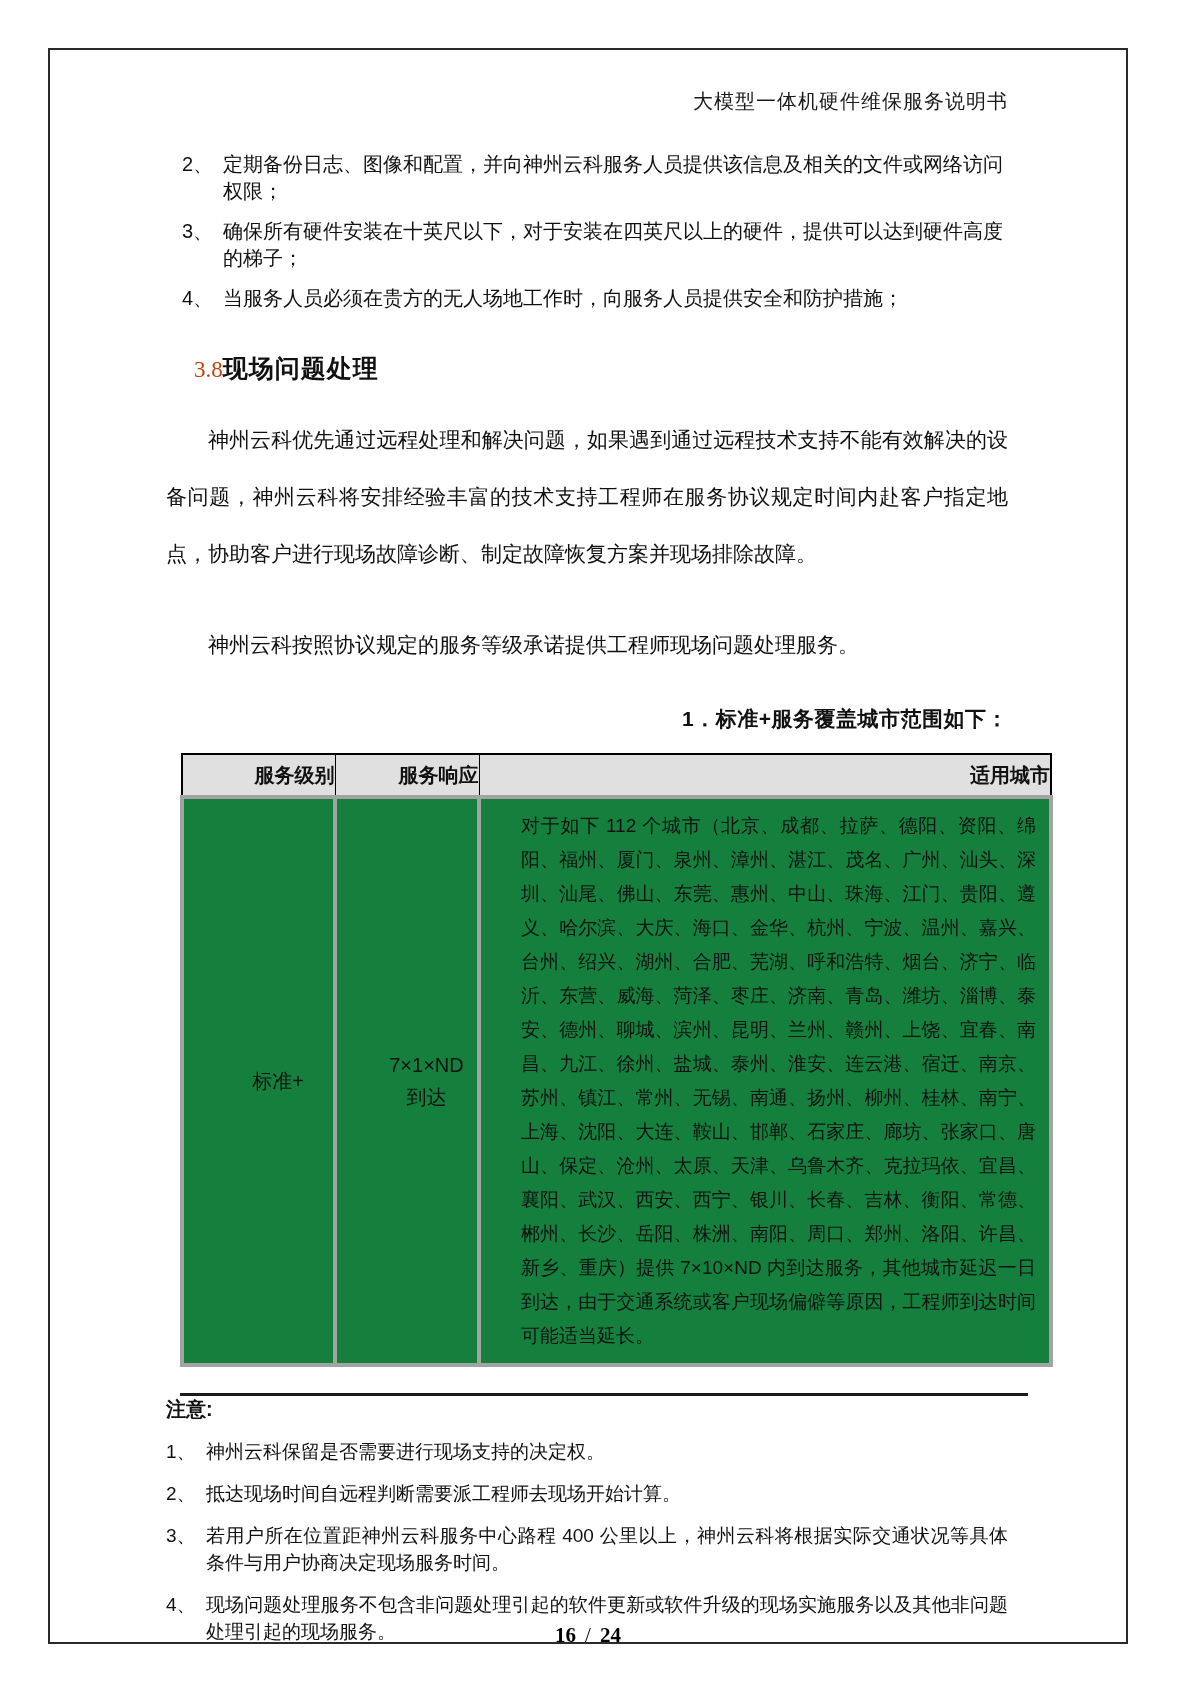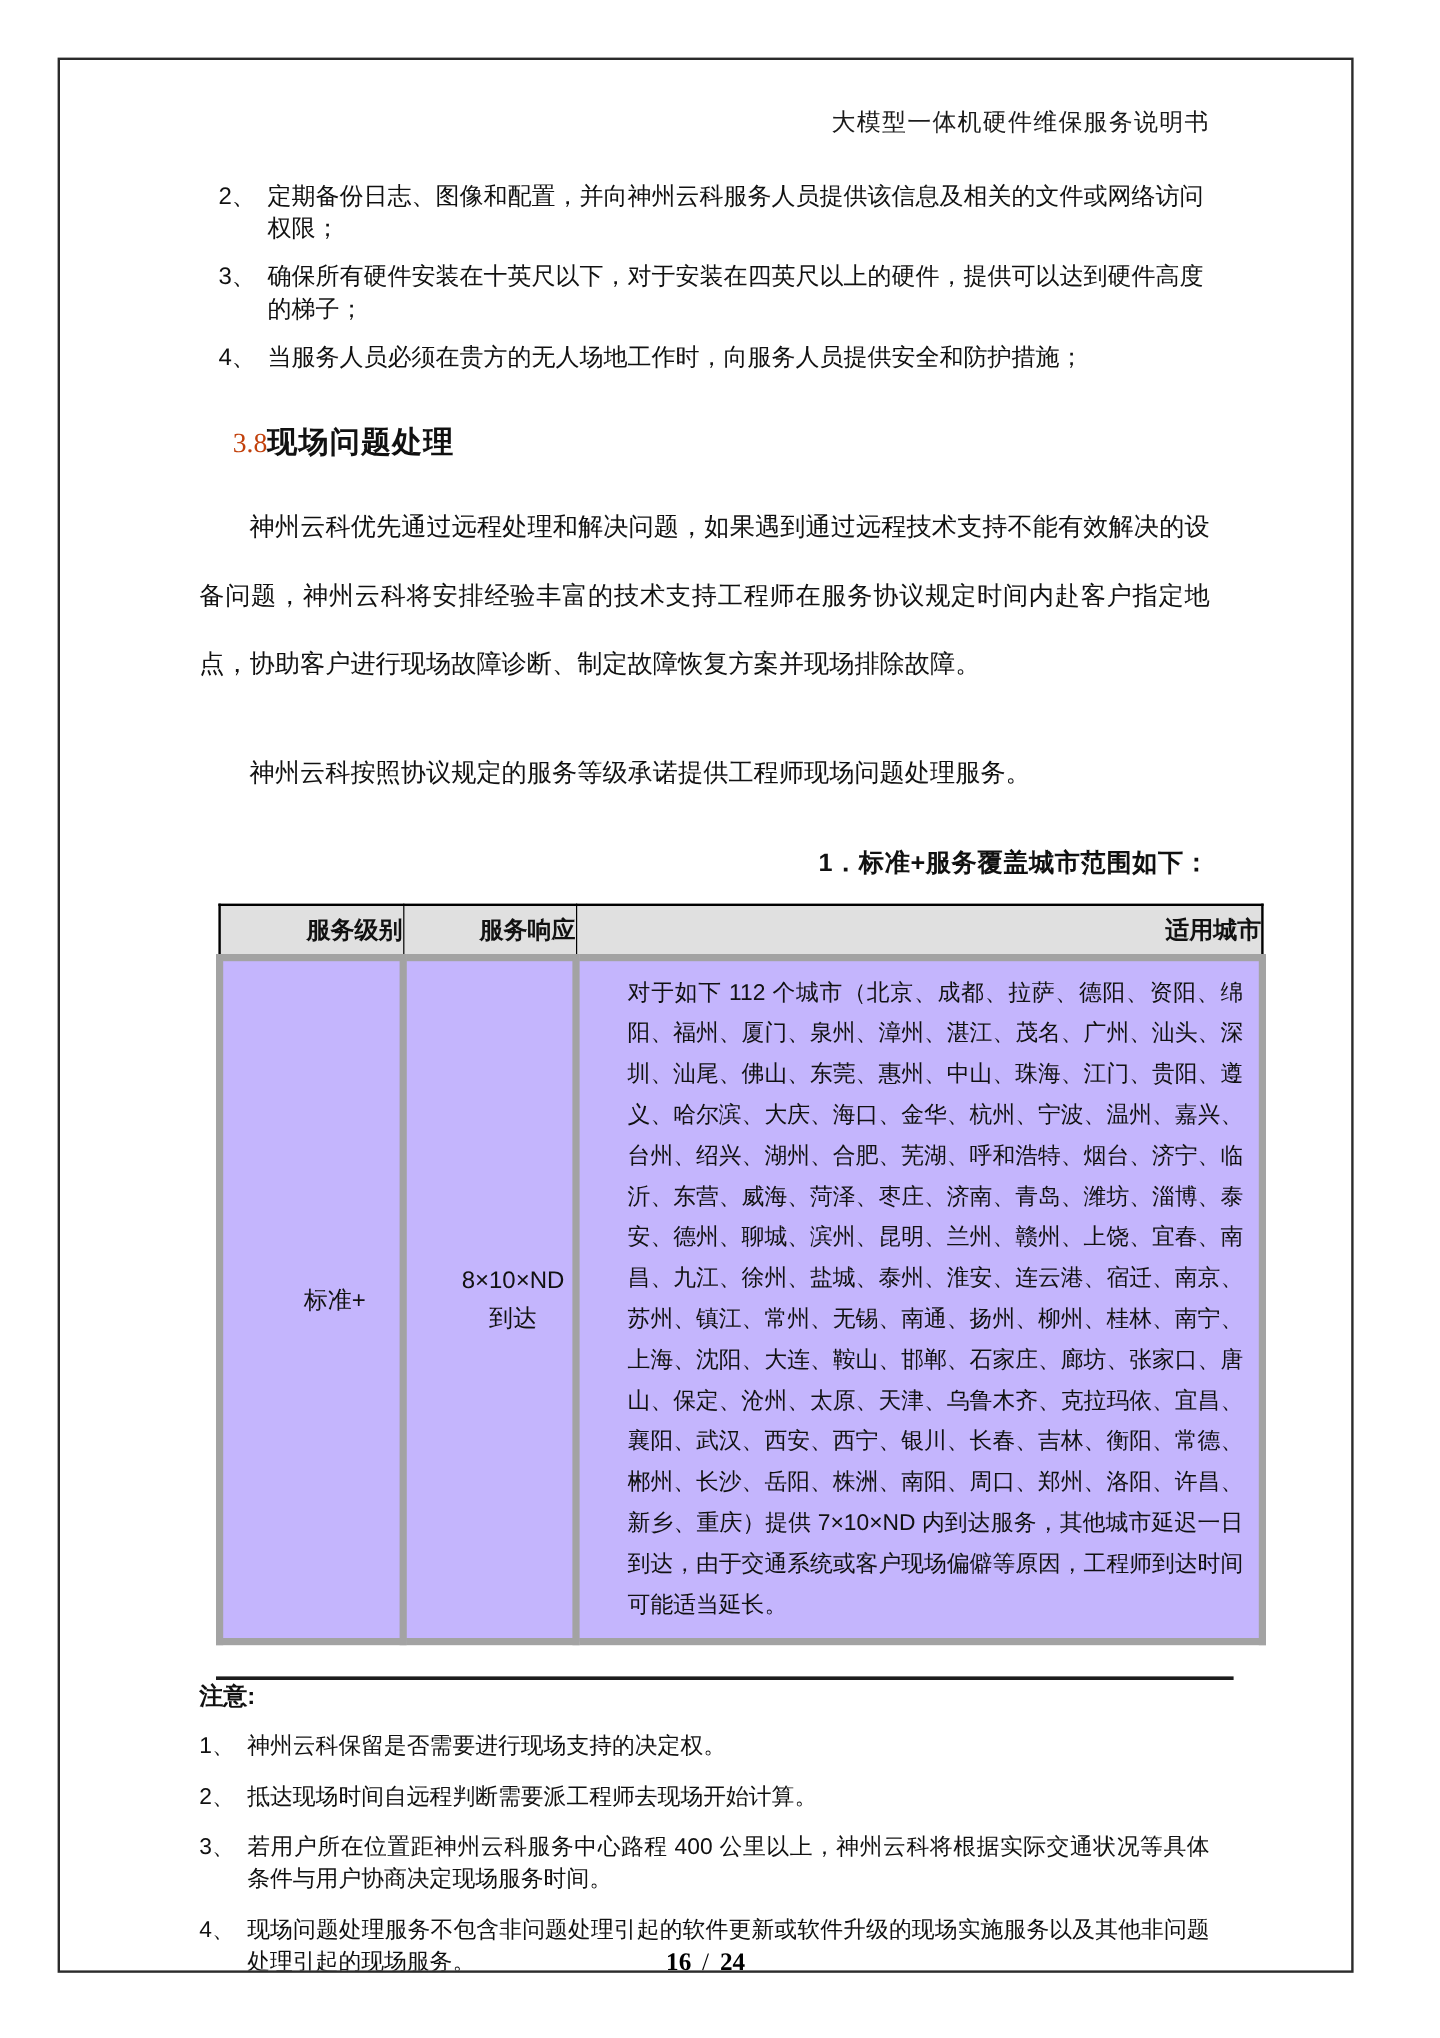--- a/index.html
+++ b/index.html
@@ -13,21 +13,21 @@
   .top-list .txt{flex:1;}
   .sec-heading{margin-top:40px;padding-left:28px;display:flex;align-items:baseline;}
   .sec-num{font-family:"Liberation Serif",serif;font-size:23px;color:#c2410c;}
   .sec-title{font-size:25px;font-weight:bold;letter-spacing:1px;}
   .para{font-size:21px;line-height:57px;text-align:justify;text-indent:42px;margin:0;}
   .para1{margin-top:26px;}
   .para2{margin-top:34px;}
   .subheading{margin-top:32px;font-size:21px;font-weight:bold;letter-spacing:0.5px;text-align:right;}
   table.svc-table{border-collapse:collapse;margin:20px 0 0 14px;width:869px;table-layout:fixed;border:2px solid #000;}
   .svc-table th{background:#e0e0e0;border:1px solid #000;height:40px;font-size:20px;font-weight:bold;text-align:right;padding:0;}
-  .svc-table td{border:6px solid #a3a3a3;vertical-align:middle;background:#c4b5fd;padding-left:40px;}
+  .svc-table td{border:4px solid #a3a3a3;vertical-align:middle;background:#15803d;padding-left:40px;}
   .c-level,.c-resp{text-align:center;font-size:20px;}
   .c-resp .rline{line-height:32px;}
   .c-cities{font-size:19px;line-height:34px;text-align:justify;padding:10px 13px;}
   .divider{margin:26px 0 0 14px;width:848px;height:3px;background:#1c1c1c;}
   .notes-label{font-size:20px;font-weight:bold;}
   .notes .nitem{display:flex;font-size:19px;line-height:27px;margin-top:15px;}
   .notes .num{flex:none;width:40px;}
   .notes .txt{flex:1;text-align:justify;}
   .footer{position:absolute;left:0;right:0;top:1535px;text-align:center;font-family:"Liberation Serif",serif;font-size:21px;font-weight:bold;color:#000;}
   .footer .sep{font-weight:normal;margin:0 9px;}
@@ -75,21 +75,21 @@
         <tr>
           <th>服务级别</th>
           <th>服务响应</th>
           <th>适用城市</th>
         </tr>
       </thead>
       <tbody>
         <tr>
           <td class="c-level">标准+</td>
           <td class="c-resp">
-            <div class="rline">8×10×ND</div>
+            <div class="rline">7×1×ND</div>
             <div class="rline">到达</div>
           </td>
           <td class="c-cities">对于如下 112 个城市（北京、成都、拉萨、德阳、资阳、绵阳、福州、厦门、泉州、漳州、湛江、茂名、广州、汕头、深圳、汕尾、佛山、东莞、惠州、中山、珠海、江门、贵阳、遵义、哈尔滨、大庆、海口、金华、杭州、宁波、温州、嘉兴、台州、绍兴、湖州、合肥、芜湖、呼和浩特、烟台、济宁、临沂、东营、威海、菏泽、枣庄、济南、青岛、潍坊、淄博、泰安、德州、聊城、滨州、昆明、兰州、赣州、上饶、宜春、南昌、九江、徐州、盐城、泰州、淮安、连云港、宿迁、南京、苏州、镇江、常州、无锡、南通、扬州、柳州、桂林、南宁、上海、沈阳、大连、鞍山、邯郸、石家庄、廊坊、张家口、唐山、保定、沧州、太原、天津、乌鲁木齐、克拉玛依、宜昌、襄阳、武汉、西安、西宁、银川、长春、吉林、衡阳、常德、郴州、长沙、岳阳、株洲、南阳、周口、郑州、洛阳、许昌、新乡、重庆）提供 7×10×ND 内到达服务，其他城市延迟一日到达，由于交通系统或客户现场偏僻等原因，工程师到达时间可能适当延长。</td>
         </tr>
       </tbody>
     </table>
 
     <div class="divider"></div>
 
     <div class="notes-label">注意:</div>

